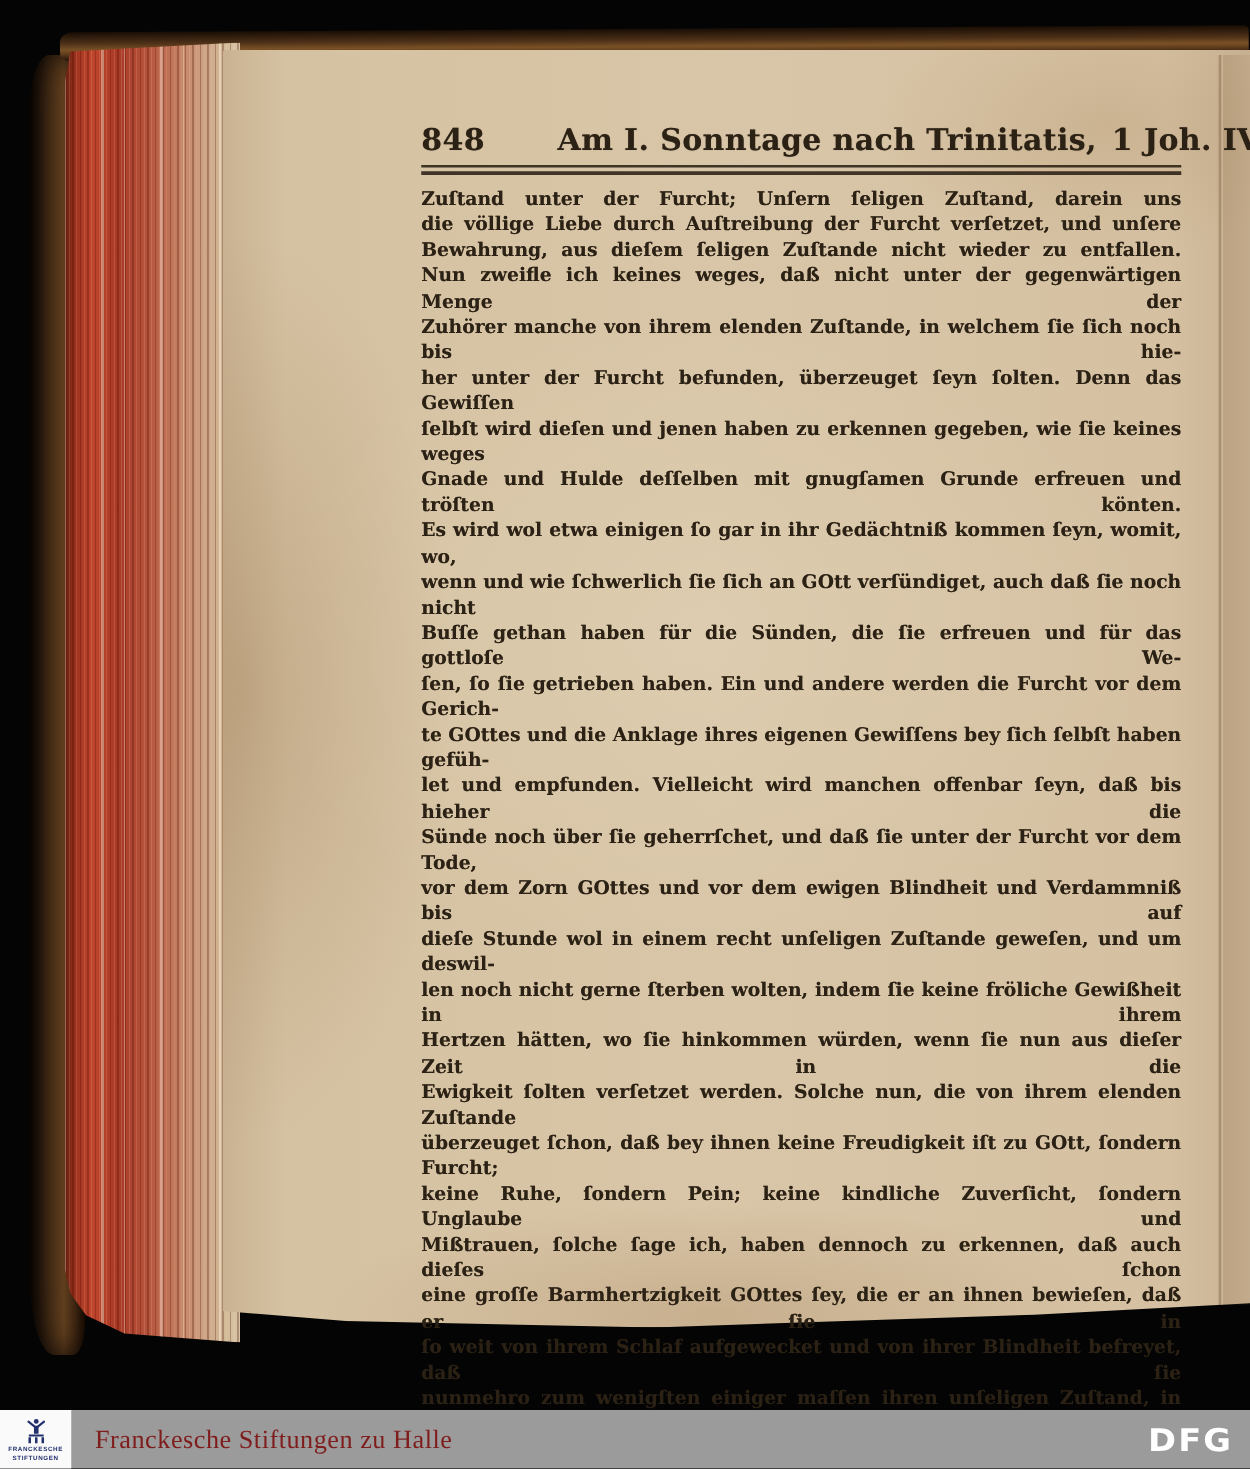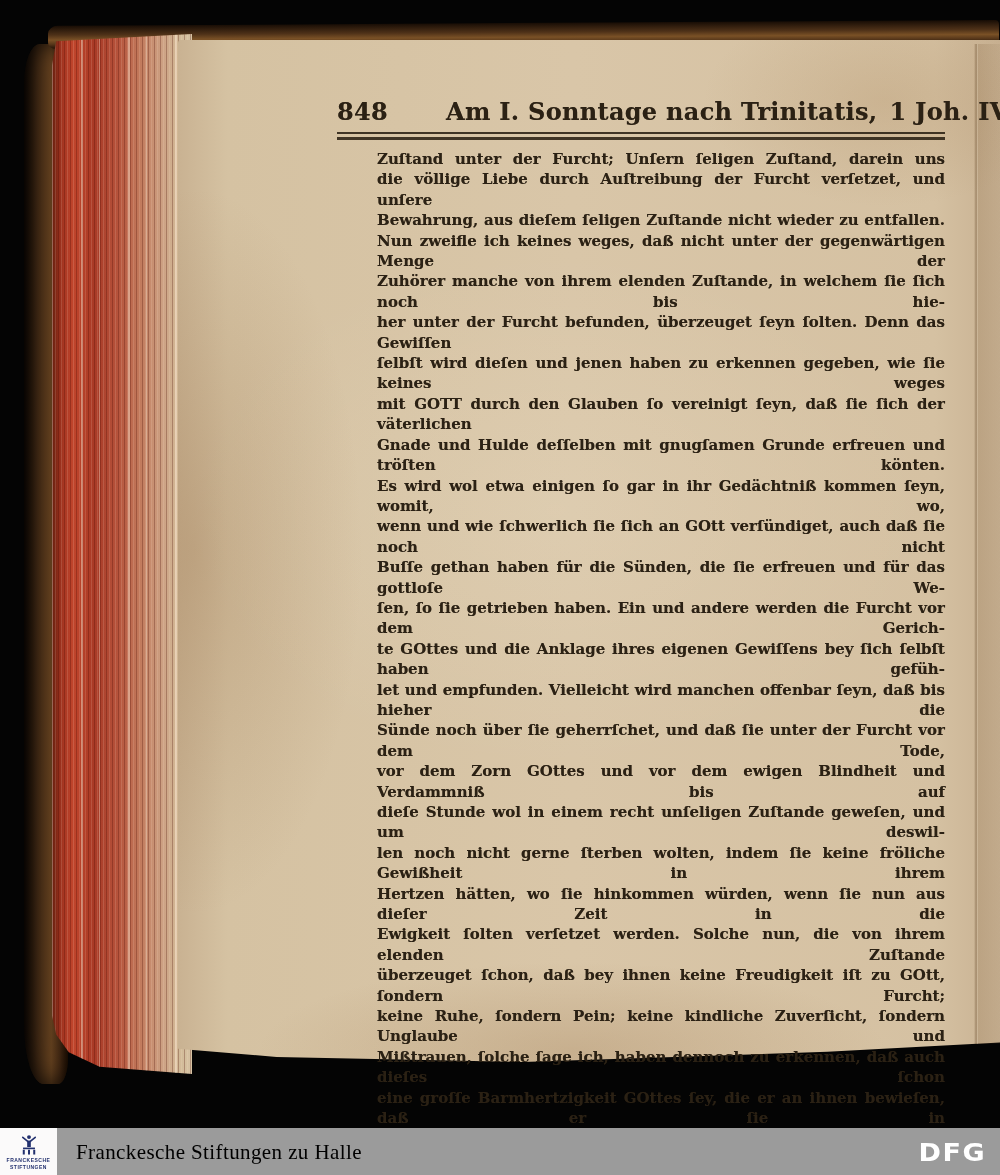--- a/index.html
+++ b/index.html
@@ -36,31 +36,31 @@
 
   
   .text-block{position:absolute;left:337px;top:97px;width:608px;color:var(--ink,#2b2114);}
   .page-head{display:flex;align-items:baseline;font-weight:bold;font-size:24px;line-height:30px;
     letter-spacing:.3px;text-shadow:0 0 .6px rgba(43,33,20,.55);white-space:nowrap;}
   .page-head .num{margin-right:15px;}
   .page-head .ttl{margin-right:12px;margin-left:43px;}
   .head-rule{margin-top:5px;height:3px;border-top:2px solid var(--ink,#2b2114);border-bottom:3px solid var(--ink,#2b2114);opacity:.88;}
   .body-text{margin-top:9px;font-weight:bold;font-size:15px;line-height:20.4px;
     text-shadow:0 0 .5px rgba(43,33,20,.5);}
-  .line{text-align:justify;text-align-last:justify;margin-left:40px;}
+  .line{text-align:justify;text-align-last:justify;}
 
   
   .footer-bar{position:absolute;left:0;bottom:0;width:1000px;height:47px;background:var(--bar,#9b9b9b);}
   .logo-box{position:absolute;left:0;top:0;width:57px;height:47px;background:#fbfafa;
     display:flex;flex-direction:column;align-items:center;justify-content:center;gap:1px;}
   .logo-box svg{display:block;}
   .logo-text{font-family:"Liberation Sans",sans-serif;font-size:5px;line-height:6px;font-weight:bold;
     letter-spacing:.5px;color:var(--logoblue,#22306e);text-align:center;}
   .bar-title{position:absolute;left:76px;top:50%;transform:translateY(-50%);
-    font-family:"Liberation Serif",serif;font-size:21px;color:#000000;letter-spacing:.4px;}
+    font-family:"Liberation Serif",serif;font-size:21px;color:#7f1d1d;letter-spacing:.4px;}
   .dfg{position:absolute;right:16px;top:50%;transform:translateY(-50%) scale(1.08,1);
     font-family:"DejaVu Sans",sans-serif;font-weight:900;font-size:25px;color:#fff;letter-spacing:1.5px;}
 </style>
 </head>
 <body>
 
 <div class="stage">
 
   <div class="spine"></div>
   <div class="top-edge"></div>
@@ -77,21 +77,20 @@
     </div>
     <div class="head-rule"></div>
     <div class="body-text">
       <div class="line">Zuſtand unter der Furcht; Unſern ſeligen Zuſtand, darein uns</div>
       <div class="line">die völlige Liebe durch Auſtreibung der Furcht verſetzet, und unſere</div>
       <div class="line">Bewahrung, aus dieſem ſeligen Zuſtande nicht wieder zu entfallen.</div>
       <div class="line">Nun zweifle ich keines weges, daß nicht unter der gegenwärtigen Menge der</div>
       <div class="line">Zuhörer manche von ihrem elenden Zuſtande, in welchem ſie ſich noch bis hie-</div>
       <div class="line">her unter der Furcht befunden, überzeuget ſeyn ſolten. Denn das Gewiſſen</div>
       <div class="line">ſelbſt wird dieſen und jenen haben zu erkennen gegeben, wie ſie keines weges</div>
-      <div class="line">mit GOTT durch den Glauben ſo vereinigt ſeyn, daß ſie ſich der väterlichen</div>
       <div class="line">Gnade und Hulde deſſelben mit gnugſamen Grunde erfreuen und tröſten könten.</div>
       <div class="line">Es wird wol etwa einigen ſo gar in ihr Gedächtniß kommen ſeyn, womit, wo,</div>
       <div class="line">wenn und wie ſchwerlich ſie ſich an GOtt verſündiget, auch daß ſie noch nicht</div>
       <div class="line">Buſſe gethan haben für die Sünden, die ſie erfreuen und für das gottloſe We-</div>
       <div class="line">ſen, ſo ſie getrieben haben. Ein und andere werden die Furcht vor dem Gerich-</div>
       <div class="line">te GOttes und die Anklage ihres eigenen Gewiſſens bey ſich ſelbſt haben gefüh-</div>
       <div class="line">let und empfunden. Vielleicht wird manchen offenbar ſeyn, daß bis hieher die</div>
       <div class="line">Sünde noch über ſie geherrſchet, und daß ſie unter der Furcht vor dem Tode,</div>
       <div class="line">vor dem Zorn GOttes und vor dem ewigen Blindheit und Verdammniß bis auf</div>
       <div class="line">dieſe Stunde wol in einem recht unſeligen Zuſtande geweſen, und um deswil-</div>

